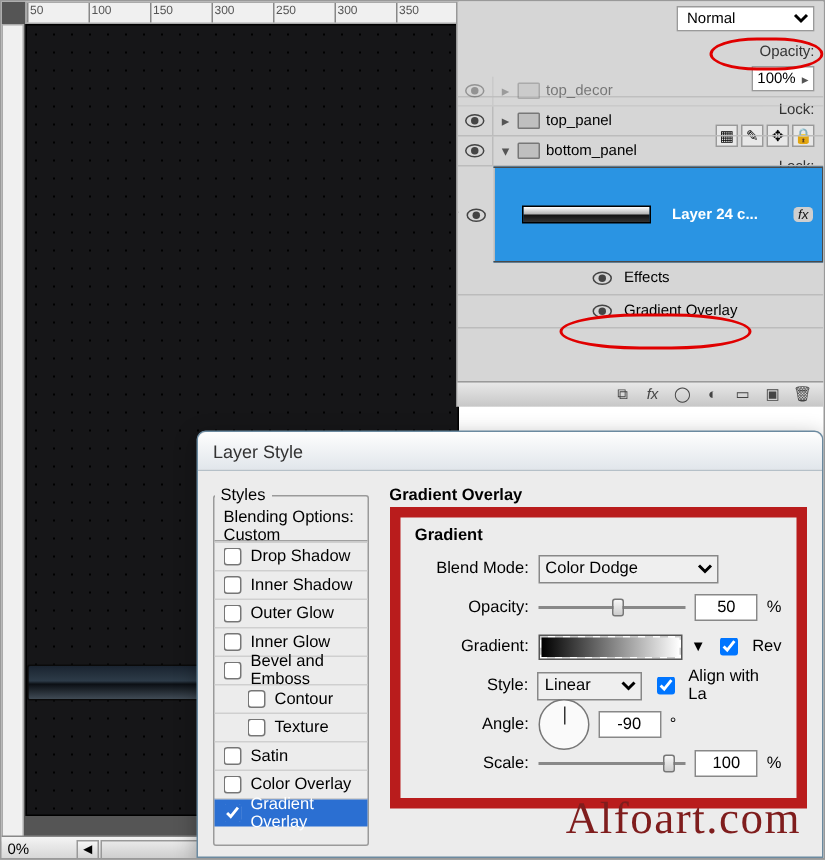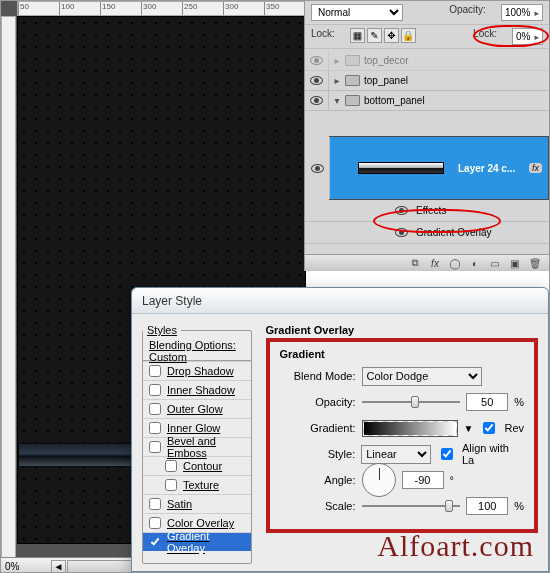--- a/index.html
+++ b/index.html
@@ -71,25 +71,26 @@
   
   .layers-panel {
     position: absolute;
     right: 0; top: 0;
     width: 245px; height: 270px;
     background: #d6d6d6;
     border-left: 1px solid #989898;
   }
   .lp-row {
     display: flex;
-    align-items: flex-start;
+    align-items: flex-end;
     padding: 3px 6px;
-    gap: 15px;
+    gap: 4px;
     border-bottom: 1px solid #bfbfbf;
     font-size: 10px;
+    flex-direction: column;
   }
   .lp-select {
     border: 1px solid #9a9a9a;
     background: #fff;
     height: 17px;
     font-size: 10px;
     padding: 1px 2px;
   }
   .lp-label { color: #333; }
   .field {
@@ -135,24 +136,23 @@
   .eye-shape { width:13px; height:9px; border:1px solid #444; border-radius:50%; position:relative; }
   .eye-shape::after{content:""; position:absolute; left:3px; top:1px; width:5px; height:5px; background:#444; border-radius:50%;}
 
   .big-layer {
     margin-left: 24px;
     height: 64px;
     background: #2a94e3;
     border: 1px solid #4a4a4a;
     display: flex;
     align-items: center;
-    padding-left: 28px;
+    padding-left: 18px;
     padding-right: 6px;
     position: relative;
-    margin-top: 25px;
   }
   .big-layer .thumb {
     width: 86px; height: 12px;
     background: linear-gradient(#fff,#b0b0b0 48%,#101010 52%,#333);
     border: 1px solid #000;
     margin-right: 14px;
   }
   .big-layer .lname { color:#fff; font-weight:bold; font-size:10px; }
   .big-layer .fx { position:absolute; right:6px; top:50%; transform:translateY(-50%); font-style:italic; color:#111; background:#cfcfcf; border-radius:3px; padding:0 3px; font-size:9px; }
   .big-layer .eye-col { position:absolute; left:-24px; top:0; width:24px; height:100%; display:flex; align-items:center; justify-content:center; border-right:1px solid #bcbcbc; background:#d6d6d6;}
@@ -185,42 +185,41 @@
     border-radius: 6px 6px 0 0;
     display:flex; align-items:center; padding:0 10px;
     font-size:12px; color:#333;
   }
   .dialog-body { display:flex; padding:10px 10px 0 10px; gap:14px; height:250px;}
   fieldset {
     border:1px solid #9a9a9a;
     border-radius:2px;
     padding:6px 0 0 0;
     margin:0;
-    text-decoration:underline;
   }
   legend { font-size:11px; padding:0 4px; }
   .styles-col { width:152px; }
   .style-item {
     display:flex; align-items:center;
     height:19px;
     padding:0 6px;
     border-top:1px solid #cfcfcf;
     font-size:11px;
     gap:6px;
   }
   .style-item.first { border-top:none; }
   .style-item.sub { padding-left: 22px; }
   .style-item input[type=checkbox]{ width:12px; height:12px; margin:0; }
   .style-item.header { font-size:11px; border-top:none; border-bottom:1px solid #a0a0a0;justify-content:center; }
   .style-item.sel { background:#2b6fd2; color:#fff; }
   .style-item.sel input { accent-color:#2b6fd2; }
 
   .opts-col { flex:1; }
   .opts-col h4 { margin:0 0 2px 0; font-size:11px; font-weight:bold; }
-  .inner-grp { border:4px solid #b91c1c; padding:6px 10px 10px 10px; }
+  .inner-grp { border:7px solid #b91c1c; padding:6px 10px 10px 10px; }
   .opt-row { display:flex; align-items:center; height:26px; font-size:11px; gap:6px;}
   .opt-row .lbl { width:76px; text-align:right; }
   .opt-row select { border:1px solid #888; height:19px; font-size:11px; }
   .slider { flex:1; max-width:110px; position:relative; height:14px; display:flex; align-items:center;}
   .slider .track { width:100%; height:2px; background:#888; }
   .slider .thumb { position:absolute; top:1px; width:8px; height:12px; background:linear-gradient(#f7f7f7,#cdcdcd); border:1px solid #777; border-radius:2px; }
   .num-field { width:42px; height:18px; border:1px solid #888; background:#fff; text-align:center; font-size:11px; }
   .grad-swatch { width:96px; height:17px; border:1px solid #555; background:repeating-conic-gradient(#ccc 0 25%, #fff 0 50%) 0/10px 10px; position:relative;}
   .grad-swatch::after{content:""; position:absolute; inset:1px; background:linear-gradient(to right, #000, #fff);}
   .checkbox { width:12px; height:12px; }

